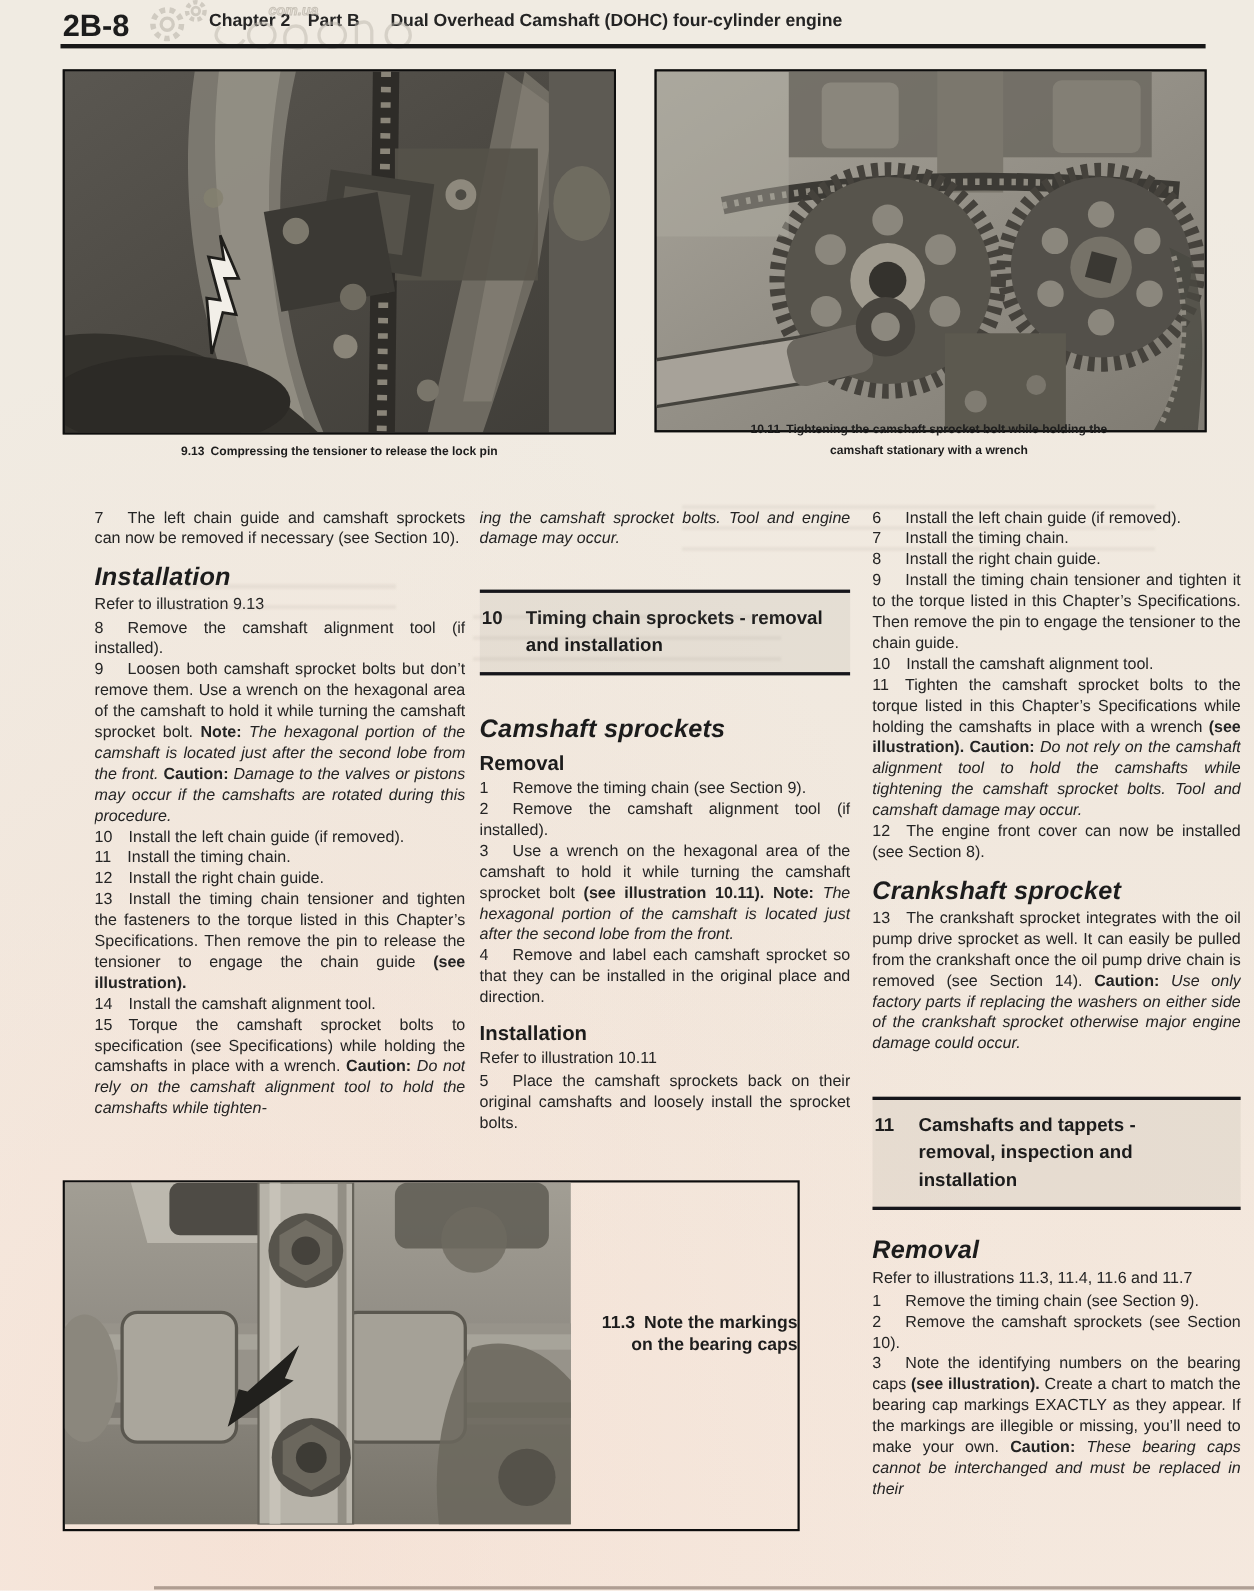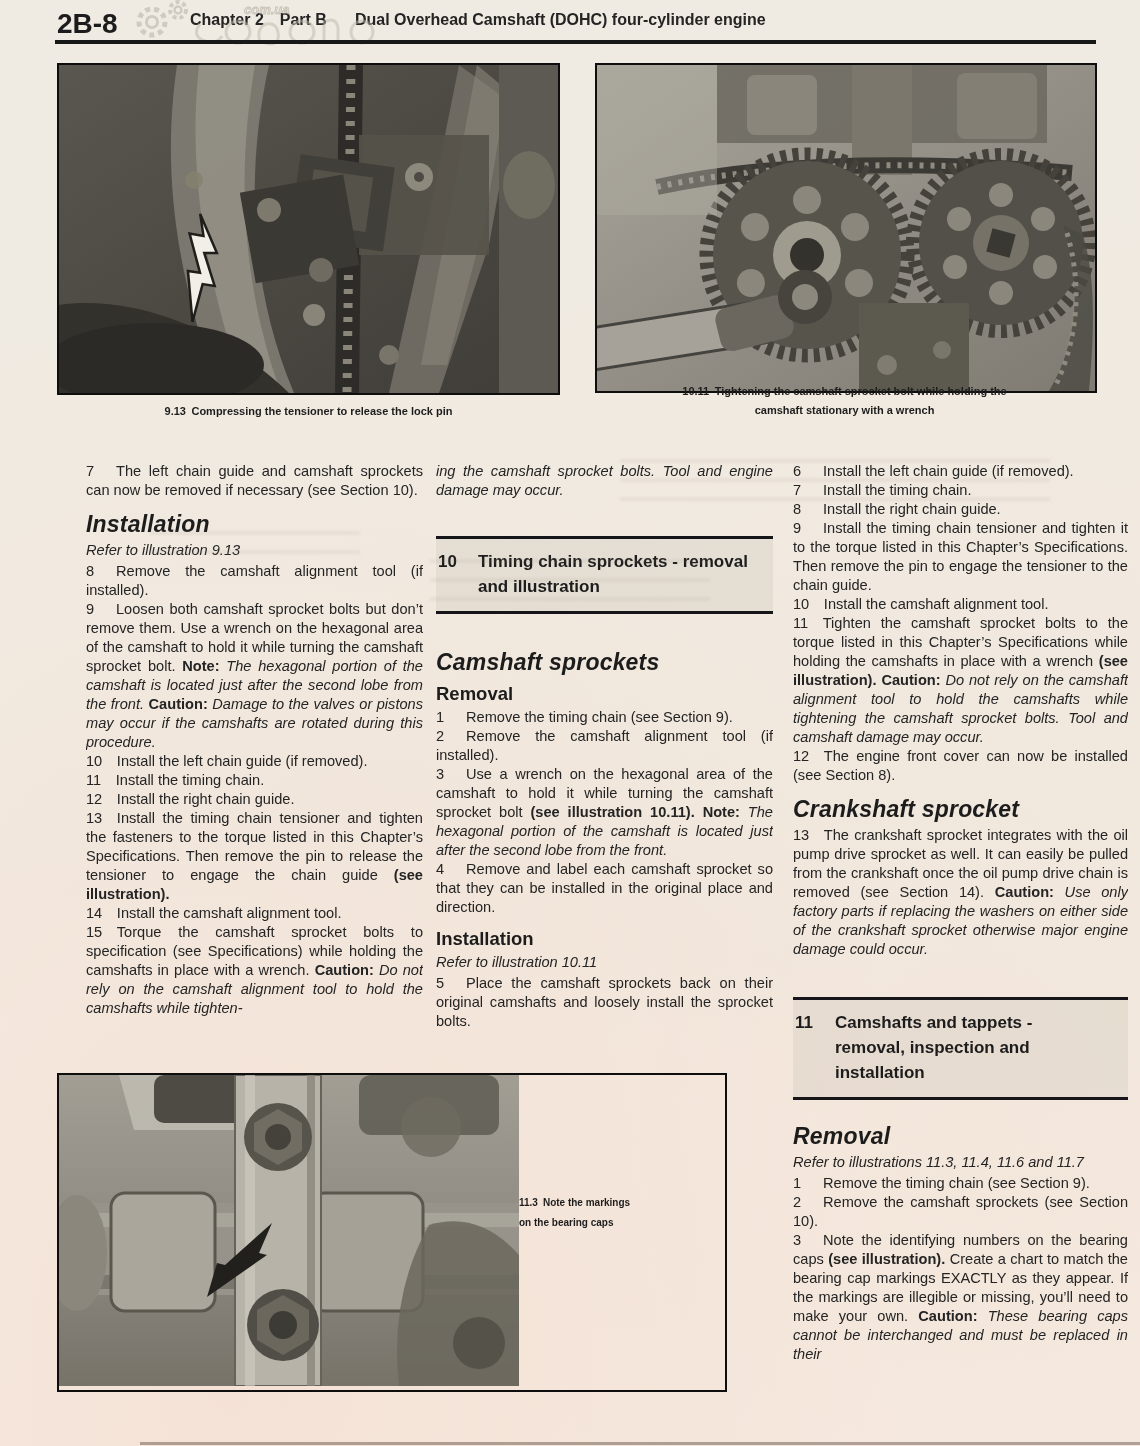--- a/index.html
+++ b/index.html
@@ -32,30 +32,30 @@
   #col2{left:405px;width:337px;height:608px;}
   #col3{left:762px;width:335px;height:984px;}
 
   .col p{margin:0;}
   .step{text-align:justify;}
   .cont{font-style:italic;}
   .b{font-weight:700;font-style:normal;}
   .i{font-style:italic;}
   .h-big{font-size:23px;font-weight:700;font-style:italic;letter-spacing:.2px;margin:15px 0 7px !important;color:#1c1c1c;}
   .h-sub{font-size:18.5px;font-weight:700;margin:12px 0 5px !important;color:#1c1c1c;}
-  .ref{font-style:italic;margin:1px 0 2px !important;}
+  .ref{margin:1px 0 2px !important;}
   .secbox{display:flex;border-top:3px solid #15151a;border-bottom:3px solid #15151a;
     background:rgba(185,180,168,.22);padding:10px 2px 12px 2px;
     font-weight:700;font-size:17px;line-height:25px;color:#1c1c1c;}
   .sec-num{width:40px;flex:0 0 40px;}
   .gap{width:100%;}
 
   .figbox{position:absolute;left:57px;top:1073px;width:666px;height:315px;border:2px solid #0e0e0e;display:flex;background:transparent;}
   .figbox svg{display:block;flex:0 0 460px;}
-  .figcap{flex:1;padding-top:118px;text-align:left;font-weight:700;font-size:10px;line-height:20px;color:#1d1d1d;}
+  .figcap{flex:1;padding-top:118px;text-align:right;font-weight:700;font-size:16px;line-height:20px;color:#1d1d1d;}
 
   .bleed{position:absolute;opacity:.5;filter:blur(1.2px);pointer-events:none;
     background:repeating-linear-gradient(180deg,rgba(150,140,128,0) 0 11px,rgba(150,140,128,.22) 11px 15px,rgba(150,140,128,0) 15px 19px);}
   .bottom-edge{position:absolute;left:140px;right:0;bottom:1px;height:3px;background:rgba(90,70,60,.45);}
 </style>
 </head>
 <body>
 
 <div class="hdr-num">2B-8</div>
 <div class="hdr-line">
@@ -189,21 +189,21 @@
     <p class="step"><span>14 Install the camshaft alignment tool.</span></p>
     <p class="step"><span>15 Torque the camshaft sprocket bolts to specification (see Specifications) while holding the camshafts in place with a wrench. </span><span class="b">Caution: </span><span class="i">Do not rely on the camshaft alignment tool to hold the camshafts while tighten-</span></p>
   </div>
 <div class="col" id="col2">
     <p class="step cont"><span class="i">ing the camshaft sprocket bolts. Tool and engine damage may occur.</span></p>
     <div class="gap" style="height: 36px;"></div>
     <div class="secbox">
       <span class="sec-num">10</span>
       <span>
         <div>Timing chain sprockets - removal</div>
-        <div>and illustration</div>
+        <div>and installation</div>
       </span>
     </div>
     <div class="gap" style="height: 24px;"></div>
     <p class="h-big"><span>Camshaft sprockets</span></p>
     <p class="h-sub"><span>Removal</span></p>
     <p class="step"><span>1  Remove the timing chain (see Section 9).</span></p>
     <p class="step"><span>2  Remove the camshaft alignment tool (if installed).</span></p>
     <p class="step"><span>3  Use a wrench on the hexagonal area of the camshaft to hold it while turning the camshaft sprocket bolt </span><span class="b">(see illustration 10.11). </span><span class="b">Note: </span><span class="i">The hexagonal portion of the camshaft is located just after the second lobe from the front.</span></p>
     <p class="step"><span>4  Remove and label each camshaft sprocket so that they can be installed in the original place and direction.</span></p>
     <p class="h-sub"><span>Installation</span></p>

